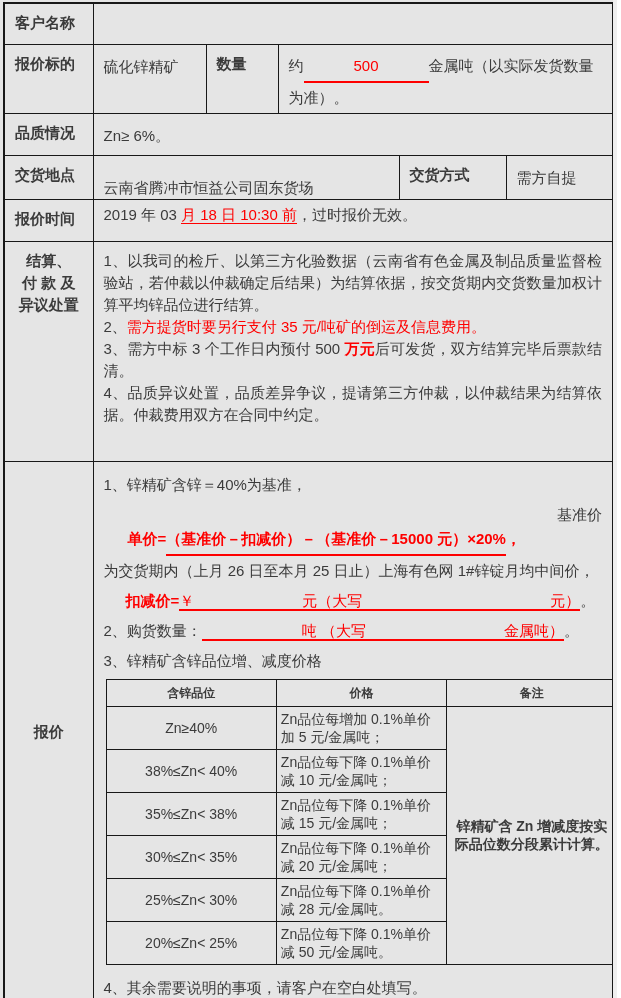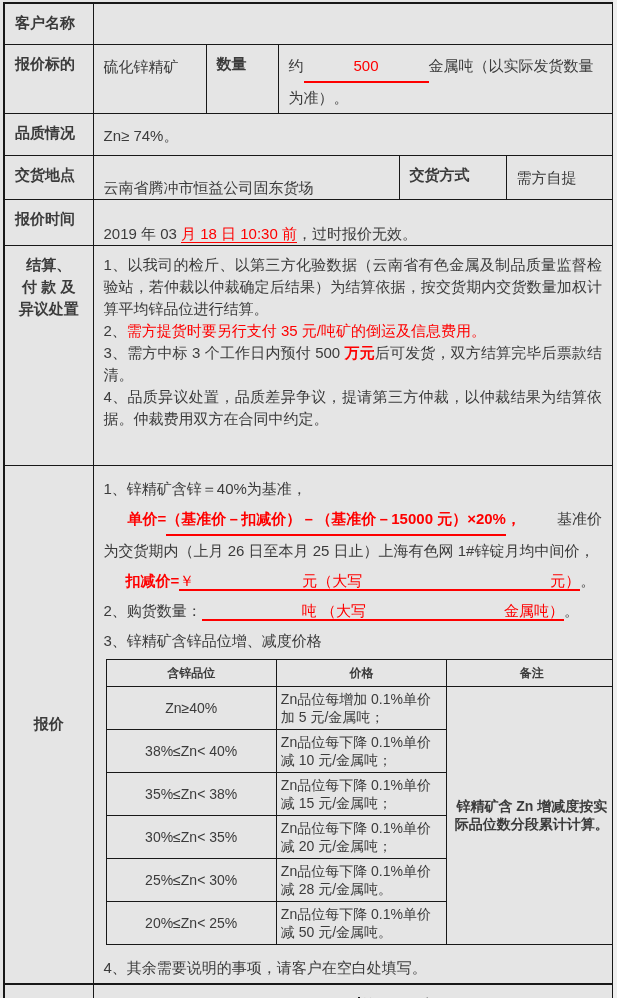--- a/index.html
+++ b/index.html
@@ -19,21 +19,21 @@
     border:1px solid #181818;
     vertical-align:top;
     padding:8px 10px 0 10px;
     font-size:15px;line-height:22px;
     overflow:hidden;
   }
   td.lbl{font-weight:bold;padding-top:11px;}
   td.center-lbl{text-align:center;margin-top:24px;}
   tr.footer-row td{border-top:2px solid #181818;}
   .red{color:#fe0000;}
-  .bold{font-weight:bold;}
+  .bold{font-weight:bold;margin-top:24px;}
   .u-red{border-bottom:2px solid #fe0000;}
   .u-red-thin{border-bottom:1.5px solid #fe0000;}
   .blank{display:inline-block;height:1em;}
   .fill-500{display:inline-block;width:125px;text-align:center;border-bottom:2px solid #fe0000;color:#fe0000;}
   
   .settle-label{padding-top:18px;text-align:center;font-weight:bold;line-height:34px;font-size:15px;}
   .settle-body{line-height:28px;text-align:justify;padding-top:2px;}
   .settle-body p{margin:0;}
   
   .quote-body{padding:4px 8px 0 8px;border-radius:16px;}
@@ -85,33 +85,33 @@
       <td class="lbl">报价标的</td>
       <td style="padding-top:11px">硫化锌精矿</td>
       <td class="lbl">数量</td>
       <td colspan="3" style="line-height:30px;padding-top:6px">
         <span>约</span><span class="fill-500">500</span><span>金属吨（以实际发货数量为准）。</span>
       </td>
     </tr>
 
     <tr style="height:42px">
       <td class="lbl">品质情况</td>
-      <td colspan="5" style="padding-top:11px">Zn≥ 74%。</td>
+      <td colspan="5" style="padding-top:11px">Zn≥ 6%。</td>
     </tr>
 
     <tr style="height:44px">
       <td class="lbl">交货地点</td>
       <td colspan="3" style="padding-top:21px">云南省腾冲市恒益公司固东货场</td>
       <td class="lbl">交货方式</td>
       <td style="padding-top:11px">需方自提</td>
     </tr>
 
     <tr style="height:42px">
       <td class="lbl">报价时间</td>
-      <td colspan="5" style="padding-top:23px">
+      <td colspan="5" style="padding-top:4px">
         <span>2019 年 03 </span><span class="red u-red-thin">月 18 日 10:30 前</span><span>，过时报价无效。</span>
       </td>
     </tr>
 
     <tr style="height:220px">
       <td class="settle-label">
         <div>结算、</div>
         <div>付 款 及</div>
         <div>异议处置</div>
       </td>

